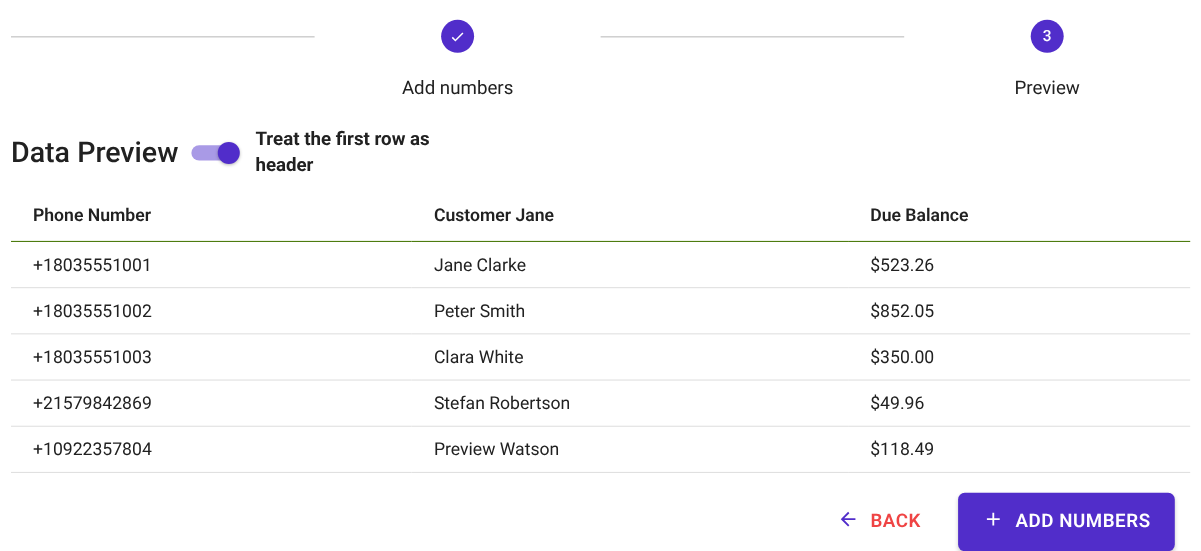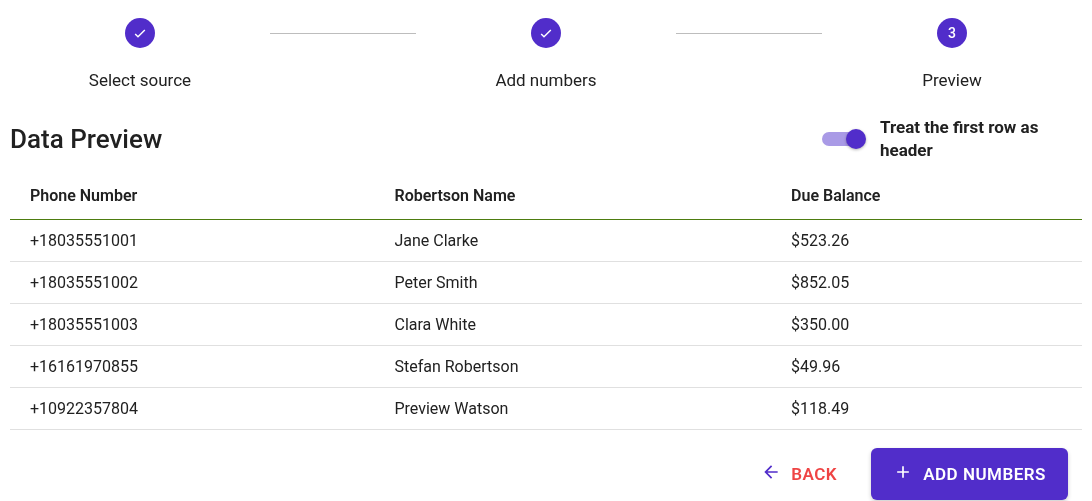--- a/index.html
+++ b/index.html
@@ -48,23 +48,23 @@
     flex: 1;
     height: 1px;
     background: #bdbdbd;
     margin-top: 15px;
   }
 
   
   .heading-row {
     display: flex;
     align-items: center;
-    justify-content: space-between;
     margin-top: 8px;
     margin-bottom: 10px;
+    gap: 12px;
   }
   .heading {
     font-size: 26px;
     font-weight: 500;
     color: #212121;
   }
   .toggle-wrap {
     display: flex;
     align-items: center;
     gap: 14px;
@@ -152,28 +152,20 @@
     box-shadow: 0 2px 4px rgba(0,0,0,0.2);
   }
   .btn-primary svg { width: 20px; height: 20px; fill: #fff; }
 </style>
 </head>
 <body>
 
 <div class="wrap">
 
   <div class="stepper">
-    <div class="step">
-      <div class="step-circle step-check">
-        <svg viewBox="0 0 24 24">
-            <path d="M9 16.2l-3.5-3.5L4 14.2 9 19.2 20 8.2l-1.5-1.5z"></path>
-          </svg>
-      </div>
-      <div class="step-label">Select source</div>
-    </div>
     <div class="step-conn"></div>
     <div class="step">
       <div class="step-circle step-check">
         <svg viewBox="0 0 24 24">
             <path d="M9 16.2l-3.5-3.5L4 14.2 9 19.2 20 8.2l-1.5-1.5z"></path>
           </svg>
       </div>
       <div class="step-label">Add numbers</div>
     </div>
     <div class="step-conn"></div>
@@ -191,42 +183,42 @@
         <div class="toggle-thumb"></div>
       </div>
       <div class="toggle-label">Treat the first row as header</div>
     </div>
   </div>
 
   <table class="table">
     <thead>
       <tr>
         <th class="col-phone">Phone Number</th>
-        <th class="col-name">Robertson Name</th>
+        <th class="col-name">Customer Jane</th>
         <th class="col-due">Due Balance</th>
       </tr>
     </thead>
     <tbody>
       <tr>
         <td>+18035551001</td>
         <td>Jane Clarke</td>
         <td>$523.26</td>
       </tr>
       <tr>
         <td>+18035551002</td>
         <td>Peter Smith</td>
         <td>$852.05</td>
       </tr>
       <tr>
         <td>+18035551003</td>
         <td>Clara White</td>
         <td>$350.00</td>
       </tr>
       <tr>
-        <td>+16161970855</td>
+        <td>+21579842869</td>
         <td>Stefan Robertson</td>
         <td>$49.96</td>
       </tr>
       <tr>
         <td>+10922357804</td>
         <td>Preview Watson</td>
         <td>$118.49</td>
       </tr>
     </tbody>
   </table>

